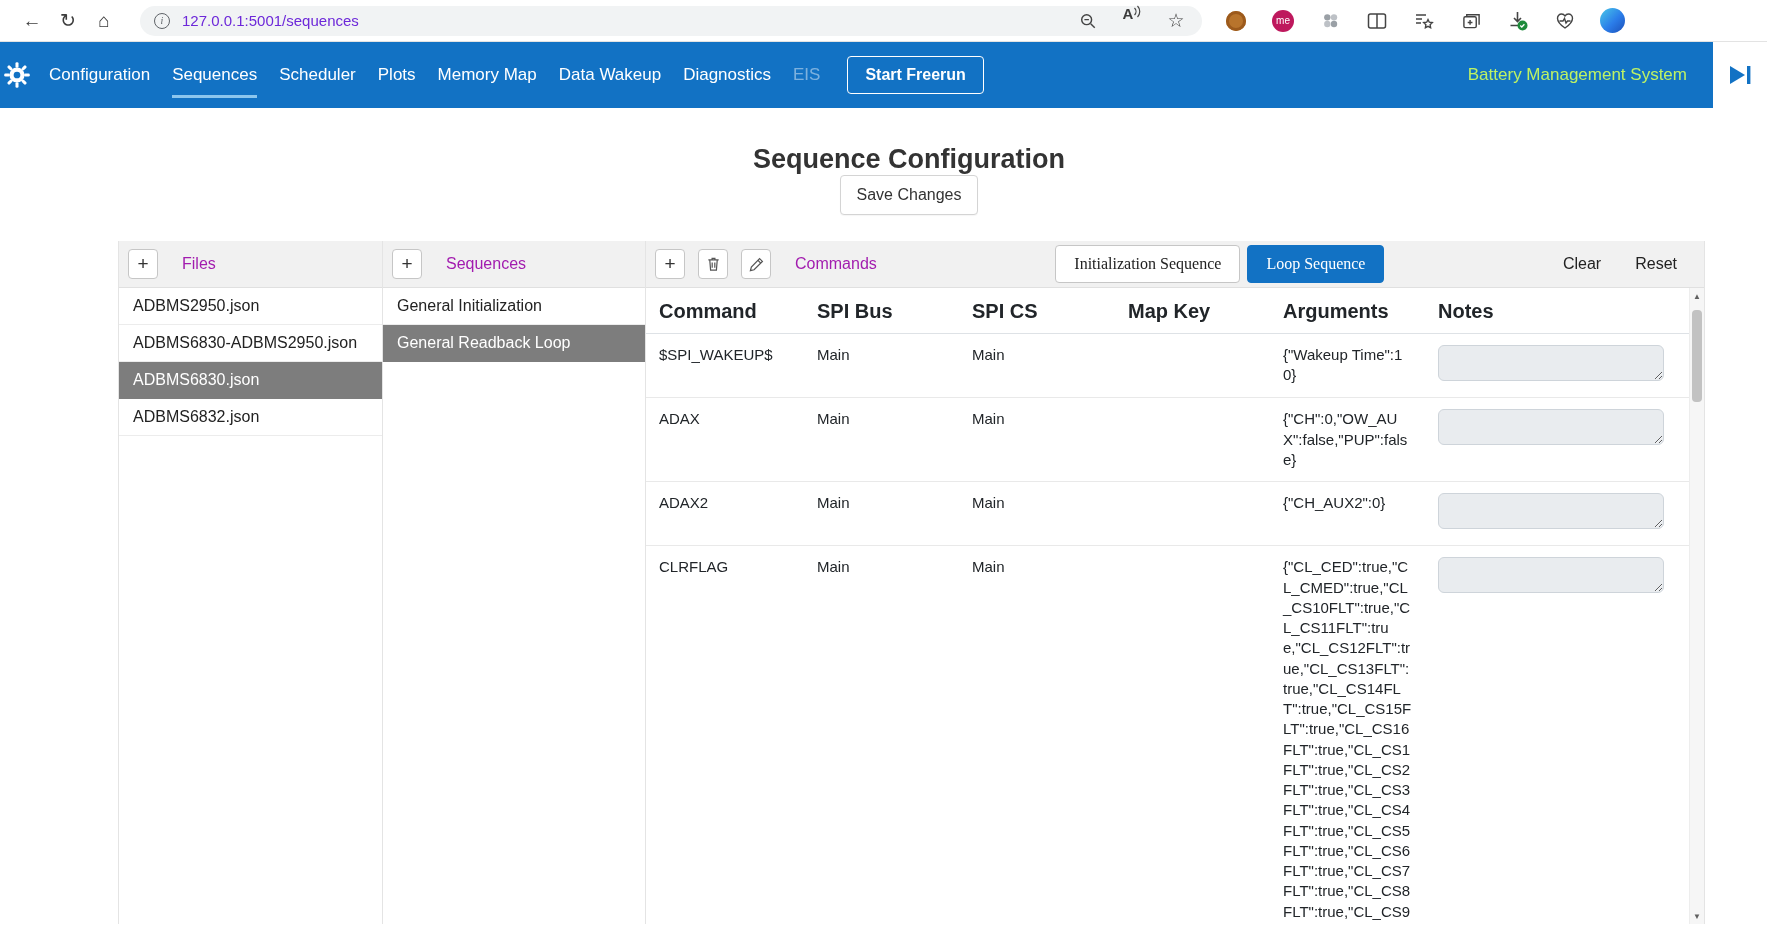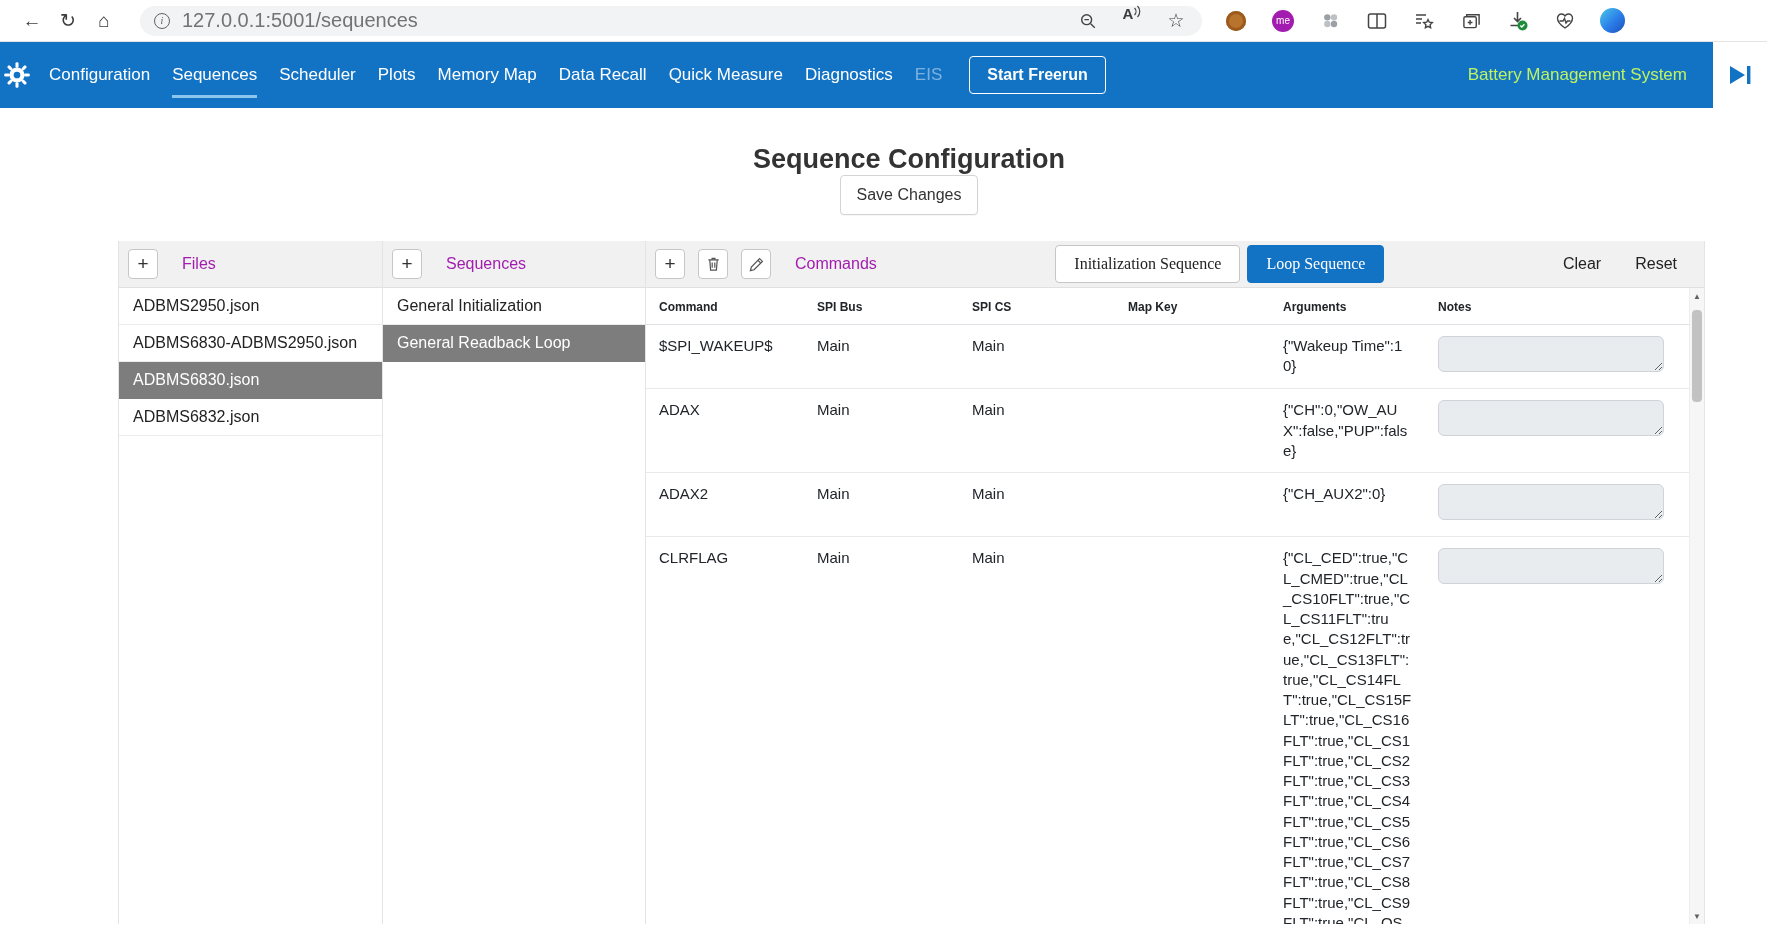--- a/index.html
+++ b/index.html
@@ -9,30 +9,30 @@
   
   .chrome { height:42px; background:#fff; display:flex; align-items:center;
     padding:0 10px 0 14px; border-bottom:1px solid #e3e3e3; }
   .chrome-btn { width:36px; height:32px; display:flex; align-items:center; justify-content:center;
     font-size:19px; color:#3c3c3c; border-radius:6px; cursor:pointer; flex:0 0 auto; }
   .addr { height:30px; width:1062px; margin-left:18px; background:#f1f3f4; border-radius:15px;
     display:flex; align-items:center; padding:0 14px; flex:0 0 auto; }
   .info-badge { width:16px; height:16px; border:1.4px solid #5f6368; border-radius:50%;
     font-size:10px; color:#5f6368; display:flex; align-items:center; justify-content:center;
     font-family:"Liberation Serif",serif; font-style:italic; flex:0 0 auto; }
-  .url-text { margin-left:12px; font-size:20px; color:#737373; flex:1; white-space:nowrap; overflow:hidden; }
+  .url-text { margin-left:12px; font-size:15px; color:#6d28d9; flex:1; white-space:nowrap; overflow:hidden; }
   .addr-icons { display:flex; align-items:center; gap:20px; }
   .addr-icons .chrome-btn { width:24px; }
   .read-aloud { font-size:15px; font-weight:bold; color:#3c3c3c; display:flex; align-items:flex-start; }
   .ext-area { display:flex; align-items:center; gap:19px; margin-left:20px; }
   .ext-icon { width:28px; height:28px; display:flex; align-items:center; justify-content:center;
     border-radius:6px; cursor:pointer; flex:0 0 auto; }
   .ext-orange { width:20px; height:20px; border-radius:50%; background:#b8742c;
     box-shadow:inset 0 0 0 3px #9c5a1c; }
-  .ext-me { width:22px; height:22px; border-radius:50%; background:#a21caf; color:#fff;
+  .ext-me { width:22px; height:22px; border-radius:50%; background:#be185d; color:#fff;
     font-size:10px; display:flex; align-items:center; justify-content:center; }
   .edge-logo { width:25px; height:25px; border-radius:50%;
     background:linear-gradient(135deg,#49c8e8 0%,#2b7de9 55%,#1b4fb8 100%); }
   .dl-wrap { position:relative; }
 
   
   .navbar { height:66px; background:#1272c4; display:flex; align-items:center; padding-left:4px;justify-content:flex-end; }
   .gear-wrap { display:flex; align-items:center; margin-right:8px; }
   .nav-items { display:flex; align-items:stretch; height:100%; }
   .nav-item { position:relative; display:flex; align-items:center; padding:0 11px;
@@ -76,21 +76,21 @@
   .seq-type-btn.plain { background:#fff; border:1px solid #c6c6c6; color:#222; margin-left:auto; }
   .seq-type-btn.primary { background:#1272c4; border:1px solid #1272c4; color:#fff; margin-left:7px; }
   .hdr-link { font-size:16px; color:#222; cursor:pointer; }
   .hdr-link.clear { margin-left:auto; }
   .hdr-link.reset { margin-left:34px; margin-right:18px; }
 
   
   .commands-body { flex:1; display:flex; min-height:0; }
   .table-wrap { flex:1; overflow:hidden; min-width:0; }
   table.cmd { width:100%; border-collapse:collapse; table-layout:fixed; }
-  table.cmd th { text-align:left; padding:12px 13px 10px; font-size:12px; color:#212529;
+  table.cmd th { text-align:left; padding:12px 13px 10px; font-size:20px; color:#212529;
     border-bottom:1px solid #dee2e6; font-weight:bold; }
   table.cmd td { padding:11px 13px; font-size:15px; color:#212529; vertical-align:top;
     border-bottom:1px solid #e9e9e9; line-height:1.35; }
   td.args { word-break:break-all; }
   td.notes-cell textarea { width:226px; height:36px; background:#e9ecef; border:1px solid #ced4da;
     border-radius:6px; resize:both; font-family:inherit; font-size:14px; padding:4px 8px; }
 
   
   .vscroll { width:15px; background:#f6f6f6; border-left:1px solid #ededed; display:flex;
     flex-direction:column; flex:0 0 auto; }
@@ -197,22 +197,21 @@
       </g>
       <circle cx="12" cy="12" r="3.1" fill="#1272c4"></circle>
     </svg>
   </span>
   <div class="nav-items" id="nav-items">
       <div class="nav-item">Configuration</div>
       <div class="nav-item active">Sequences</div>
       <div class="nav-item">Scheduler</div>
       <div class="nav-item">Plots</div>
       <div class="nav-item">Memory Map</div>
-      <div class="nav-item">Data Recall</div>
-      <div class="nav-item">Quick Measure</div>
+      <div class="nav-item">Data Wakeup</div>
       <div class="nav-item">Diagnostics</div>
       <div class="nav-item disabled">EIS</div>
     </div>
   <button class="freerun-btn">Start Freerun</button>
   <span class="brand">Battery Management System</span>
   <span class="play-box">
     <svg width="26" height="24" viewBox="0 0 26 24">
       <polygon points="3,3 18,12 3,21" fill="#1272c4"></polygon>
       <rect x="20" y="3" width="3.4" height="18" fill="#1272c4"></rect>
     </svg>

